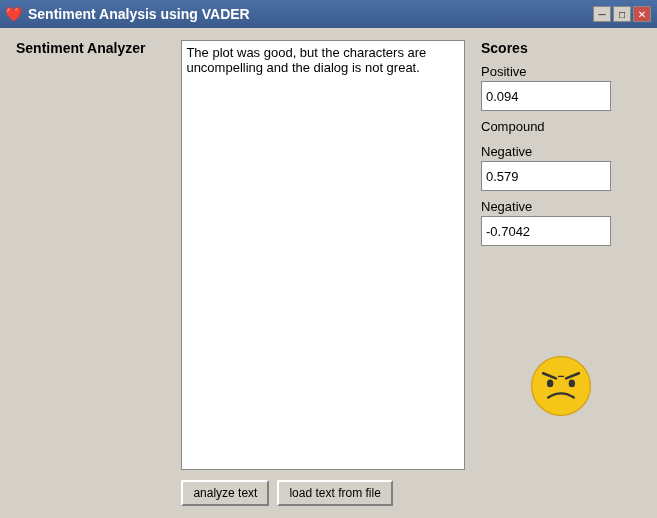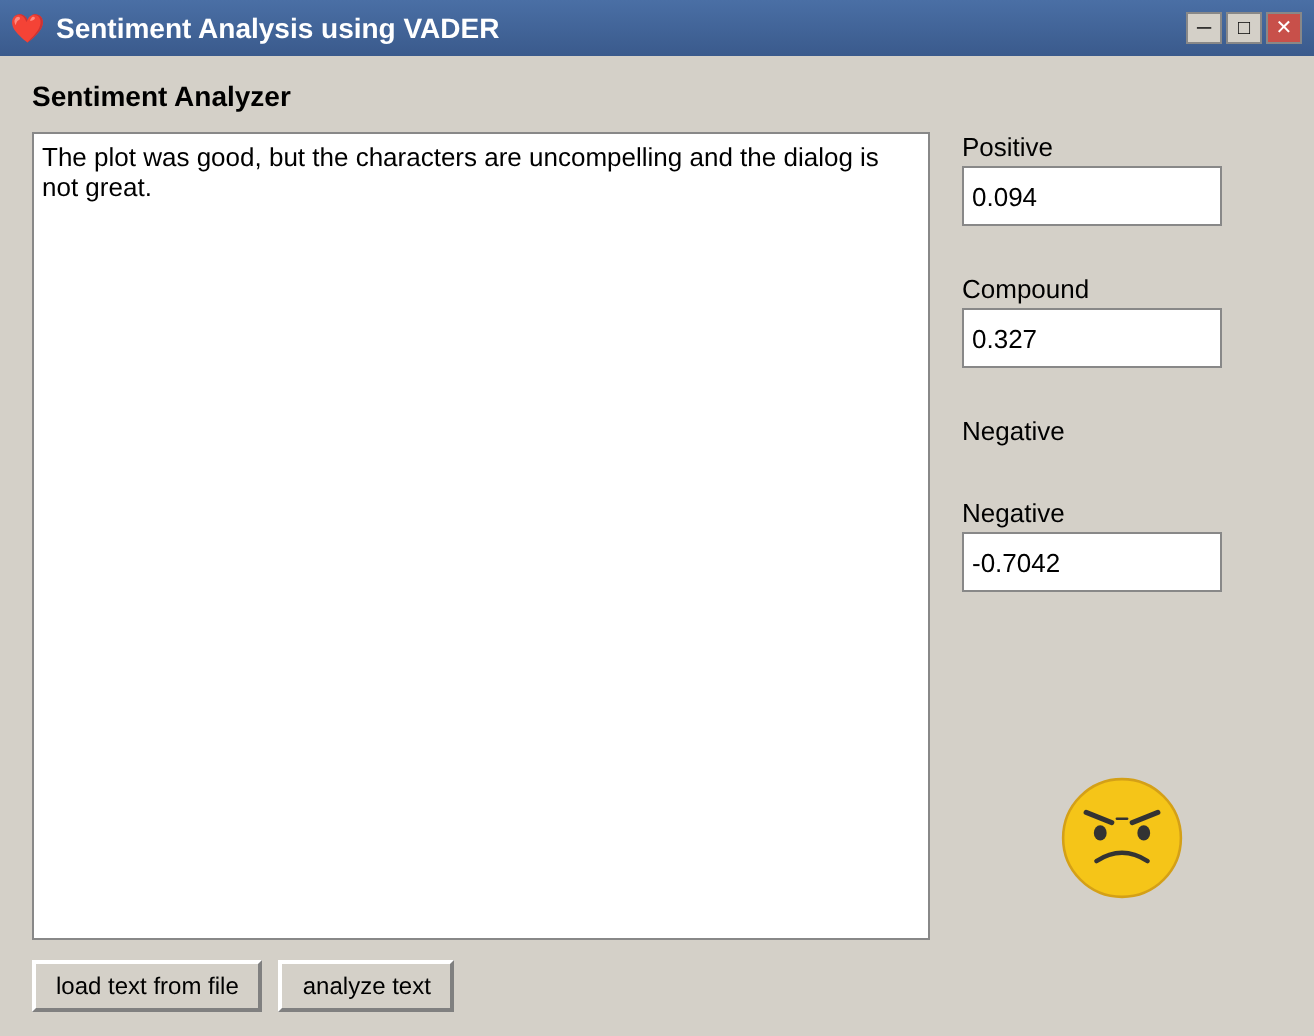--- a/index.html
+++ b/index.html
@@ -70,21 +70,22 @@
     .title-btn.close {
       background: #c8504a;
       color: white;
     }
 
     .window-body {
       background: #d4d0c8;
       padding: 12px 16px 12px 16px;
       height: calc(518px - 28px);
       display: flex;
-      flex-direction: column;
+      flex-direction: row;
+      gap: 36px;
     }
 
     .section-title {
       font-size: 14px;
       font-weight: bold;
       margin-bottom: 10px;
       color: #000;
     }
 
     .main-content {
@@ -136,21 +137,21 @@
     }
 
     .scores-title {
       font-size: 14px;
       font-weight: bold;
       margin-bottom: 8px;
       color: #000;
     }
 
     .score-group {
-      margin-bottom: 24px;
+      margin-bottom: 8px;
     }
 
     .score-label {
       font-size: 13px;
       color: #000;
       margin-bottom: 2px;
     }
 
     .score-input {
       width: 130px;
@@ -192,39 +193,40 @@
   </div>
 </div>
 
 <div class="window-body">
   <div class="section-title">Sentiment Analyzer</div>
 
   <div class="main-content">
     <div class="left-panel">
       <textarea class="text-area" style="">The plot was good, but the characters are uncompelling and the dialog is not great.</textarea>
       <div class="buttons-row">
+        <button class="btn">analyze text</button>
         <button class="btn">load text from file</button>
-        <button class="btn">analyze text</button>
       </div>
     </div>
 
     <div class="right-panel">
+      <div class="scores-title">Scores</div>
 
       <div class="score-group">
         <div class="score-label">Positive</div>
         <input class="score-input" type="text" readonly="" value="0.094" style="">
       </div>
 
       <div class="score-group">
         <div class="score-label">Compound</div>
-        <input class="score-input" type="text" readonly="" value="0.327" style="">
       </div>
 
       <div class="score-group">
         <div class="score-label">Negative</div>
+        <input class="score-input" type="text" readonly="" value="0.579" style="">
       </div>
 
       <div class="score-group">
         <div class="score-label">Negative</div>
         <input class="score-input" type="text" readonly="" value="-0.7042" style="">
       </div>
 
       <div class="emoji-container">
         <svg class="angry-emoji" viewBox="0 0 100 100" xmlns="http://www.w3.org/2000/svg">
 

